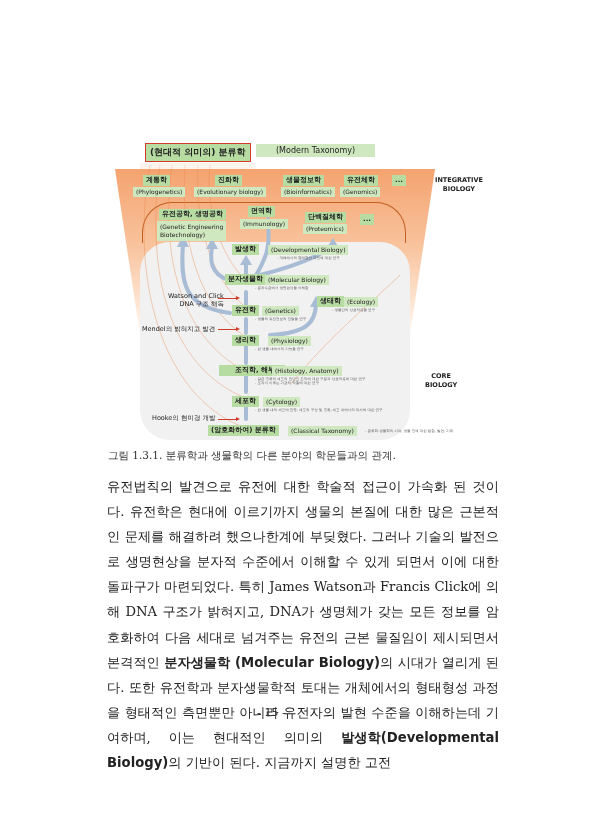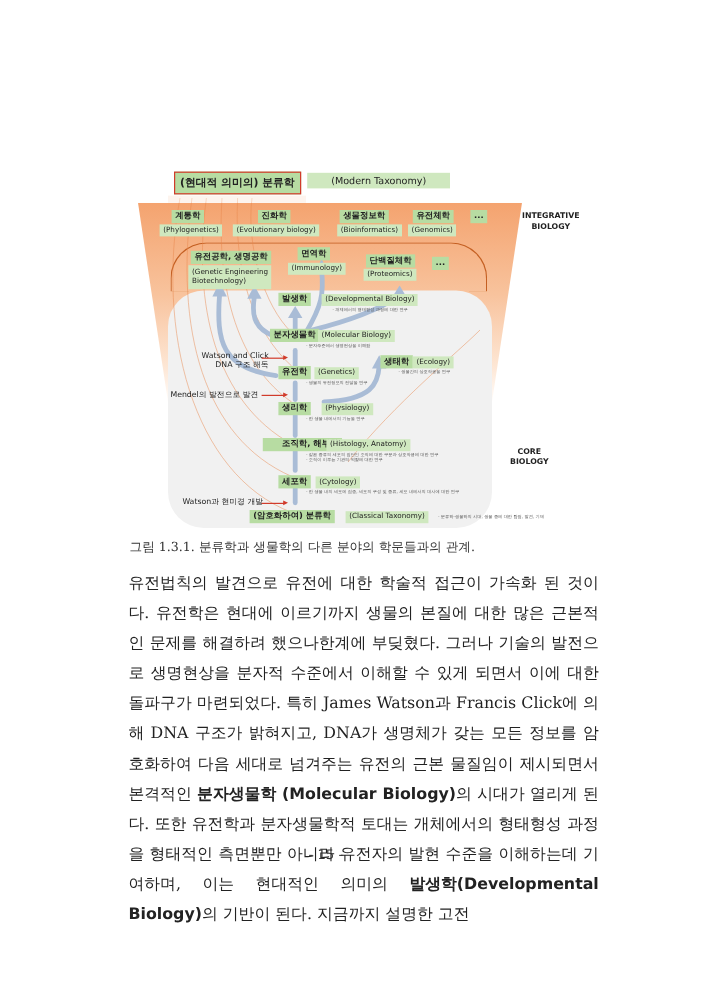--- a/index.html
+++ b/index.html
@@ -146,23 +146,23 @@
   <div class="gbox en light" style="left:163px; top:262px;">(Cytology)</div>
   <div class="note" style="left:155px; top:273px;">- 한 생물 내의 세포에 집중, 세포의 구성 및 종류, 세포 내에서의 대사에 대한 연구</div>
 
   <div class="gbox kb" style="left:108px; top:290px;">(암호화하여) 분류학</div>
   <div class="gbox en light" style="left:188px; top:291px;">(Classical Taxonomy)</div>
   <div class="note" style="left:265px; top:294px;">- 분류학-생물학의 시대, 생물 종에 대한 탐험, 발견, 기재</div>
 
   <div class="event" style="left:68px; top:158px; white-space:pre;">Watson and Click
 DNA 구조 해독</div>
   <div class="red-arrow" style="left:118px; top:163px;"></div>
-  <div class="event" style="left:42px; top:191px;">Mendel의 발전으로 발견</div>
+  <div class="event" style="left:42px; top:191px;">Mendel의 밝혀지고 발견</div>
   <div class="red-arrow" style="left:118px; top:194px;"></div>
-  <div class="event" style="left:52px; top:280px;">Watson과 현미경 개발</div>
+  <div class="event" style="left:52px; top:280px;">Hooke의 현미경 개발</div>
   <div class="red-arrow" style="left:118px; top:284px;"></div>
 </div>
 
 <div class="caption">그림 1.3.1. 분류학과 생물학의 다른 분야의 학문들과의 관계.</div>
 
 <div class="body-text">
   <p><span>유전법칙의 발견으로 유전에 대한 학술적 접근이 가속화 된 것이다. 유전학은 현대에 이르기까지 생물의 본질에 대한 많은 근본적인 문제를 해결하려 했으나한계에 부딪혔다. 그러나 기술의 발전으로 생명현상을 분자적 수준에서 이해할 수 있게 되면서 이에 대한 돌파구가 마련되었다. 특히 James Watson과 Francis Click에 의해 DNA 구조가 밝혀지고, DNA가 생명체가 갖는 모든 정보를 암호화하여 다음 세대로 넘겨주는 유전의 근본 물질임이 제시되면서 본격적인 </span><b>분자생물학 (Molecular Biology)</b><span>의 시대가 열리게 된다. 또한 유전학과 분자생물학적 토대는 개체에서의 형태형성 과정을 형태적인 측면뿐만 아니라 유전자의 발현 수준을 이해하는데 기여하며, 이는 현대적인 의미의 </span><b>발생학(Developmental Biology)</b><span>의 기반이 된다. 지금까지 설명한 고전</span></p>
 </div>
 
 <div class="page-num">- 15 -</div>

